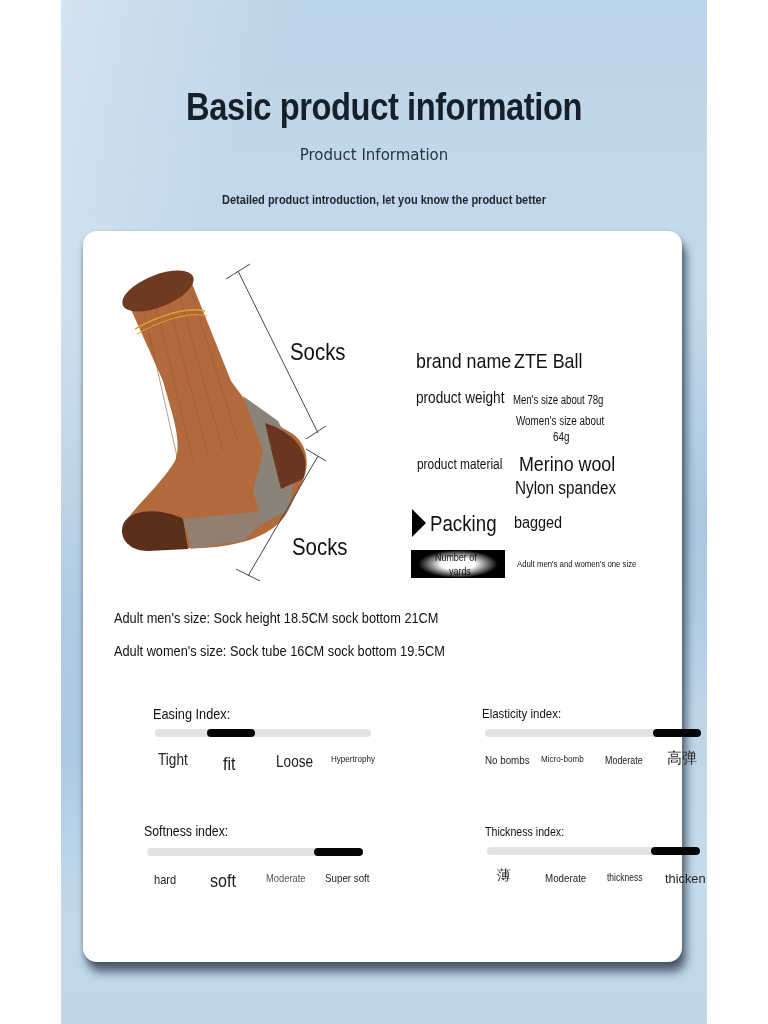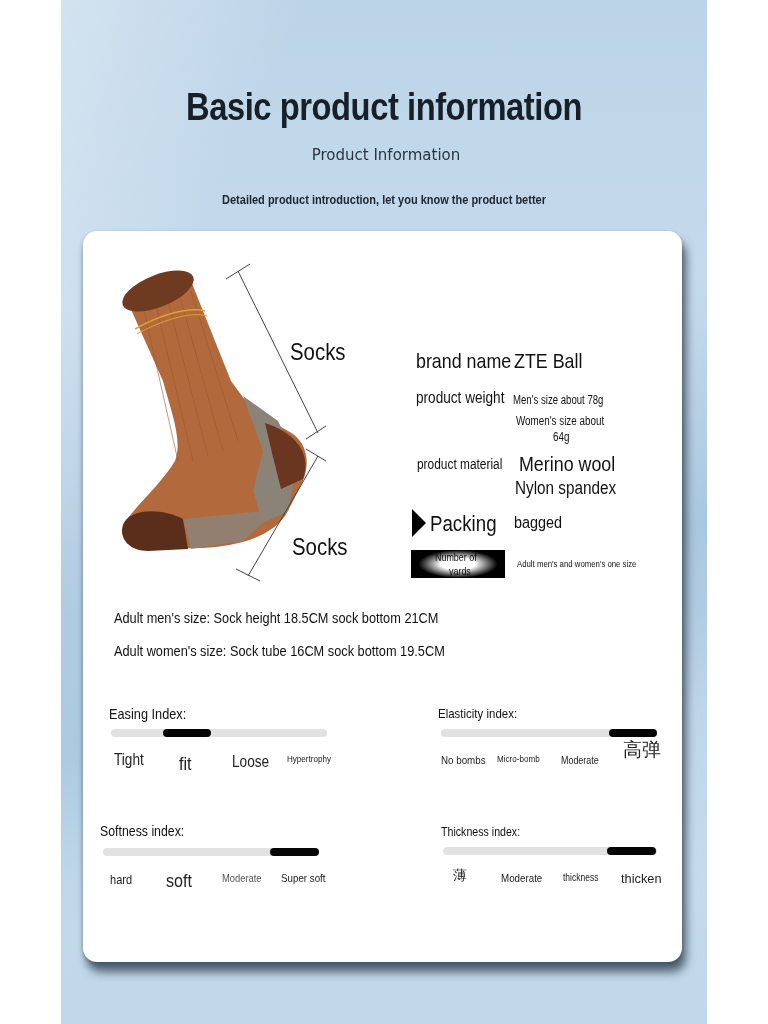--- a/index.html
+++ b/index.html
@@ -4,38 +4,38 @@
 <style>
   html, body { margin:0; padding:0; }
   body { width:768px; height:1024px; background:#ffffff; position:relative; overflow:hidden; font-family:"Liberation Sans", sans-serif; }
   .poster { position:absolute; left:61px; top:0; width:646px; height:1024px;
     background:
       linear-gradient(115deg, rgba(255,255,255,0.35) 0%, rgba(255,255,255,0) 22%),
       linear-gradient(160deg, rgba(150,185,215,0.0) 40%, rgba(140,178,210,0.35) 60%, rgba(200,222,238,0.2) 75%),
       linear-gradient(180deg, #bcd4e8 0%, #c6dbec 30%, #b7cfe4 60%, #c5dbec 85%, #bed5e8 100%);
   }
   .title { position:absolute; left:0; width:646px; top:86px; text-align:center; font-family:"Liberation Sans", sans-serif; font-weight:bold; font-size:38px; color:#16202a; letter-spacing:-0.5px; transform:scaleX(0.86); }
-  .subtitle { position:absolute; left:16px; width:618px; top:146px; text-align:center; font-family:"DejaVu Sans", sans-serif; font-size:15px; color:#2a3440; }
+  .subtitle { position:absolute; left:4px; width:618px; top:146px; text-align:center; font-family:"DejaVu Sans", sans-serif; font-size:15px; color:#2a3440; }
   .tagline { position:absolute; left:0; width:646px; top:193px; text-align:center; font-family:"Liberation Sans", sans-serif; font-weight:bold; font-size:12.5px; color:#1c2630; transform:scaleX(0.88); }
 
   .card { position:absolute; left:83px; top:231px; width:599px; height:731px; background:#ffffff; border-radius:14px;
     box-shadow: 4px 10px 10px rgba(40,55,70,0.75), 0 2px 4px rgba(0,0,0,0.25); }
 
   
   .sock-svg { position:absolute; left:30px; top:30px; width:230px; height:330px; }
   .sock-label { position:absolute; font-size:24px; color:#111; font-family:"Liberation Sans", sans-serif; transform:scaleX(0.85); transform-origin:left center; }
 
   
   .spec { position:absolute; color:#111; white-space:nowrap; font-family:"Liberation Sans", sans-serif; transform-origin:left center; }
   .tag-black { position:absolute; background:#000; }
 
   .size-line { position:absolute; left:31px; font-size:14.5px; color:#111; transform:scaleX(0.88); transform-origin:left center; white-space:nowrap; }
 
   
-  .idx { position:absolute; width:230px; }
+  .idx { position:absolute; width:230px;margin-left:44px; }
   .idx-title { font-size:15px; color:#111; transform:scaleX(0.85); transform-origin:left center; white-space:nowrap; }
   .track { position:absolute; height:8px; background:#e2e2e2; border-radius:4px; }
   .thumb { position:absolute; height:8px; background:#050505; border-radius:4px; top:0; }
   .opt { position:absolute; white-space:nowrap; color:#222; transform:scaleX(0.85); transform-origin:left center; }
 </style>
 </head>
 <body>
 
 <div class="poster">
   <div class="title">Basic product information</div>
@@ -119,21 +119,21 @@
   </div>
 
   <div class="idx" style="left:355px;top:475px">
     <div class="idx-title" style="font-size:13.5px">Elasticity index:</div>
     <div class="track" style="left:3px;top:23px;width:216px">
       <div class="thumb" style="left:168px;width:48px"></div>
     </div>
     <div class="opt" style="left:3px;top:48px;font-size:11.5px">No bombs</div>
     <div class="opt" style="left:59px;top:47px;font-size:9.5px">Micro-bomb</div>
     <div class="opt" style="left:123px;top:48px;font-size:10.5px">Moderate</div>
-    <div class="opt" style="left:185px;top:31px;font-size:19px;transform:none;font-family:Liberation Sans, sans-serif">高弹</div>
+    <div class="opt" style="left:185px;top:43px;font-size:15px;transform:none;font-family:Liberation Sans, sans-serif">高弹</div>
   </div>
 
   <div class="idx" style="left:17px;top:592px">
     <div class="idx-title" style="font-size:14.5px">Softness index:</div>
     <div class="track" style="left:3px;top:25px;width:216px">
       <div class="thumb" style="left:167px;width:49px"></div>
     </div>
     <div class="opt" style="left:10px;top:49px;font-size:13px">hard</div>
     <div class="opt" style="left:66px;top:47px;font-size:19px">soft</div>
     <div class="opt" style="left:122px;top:49px;font-size:11px;color:#555">Moderate</div>

